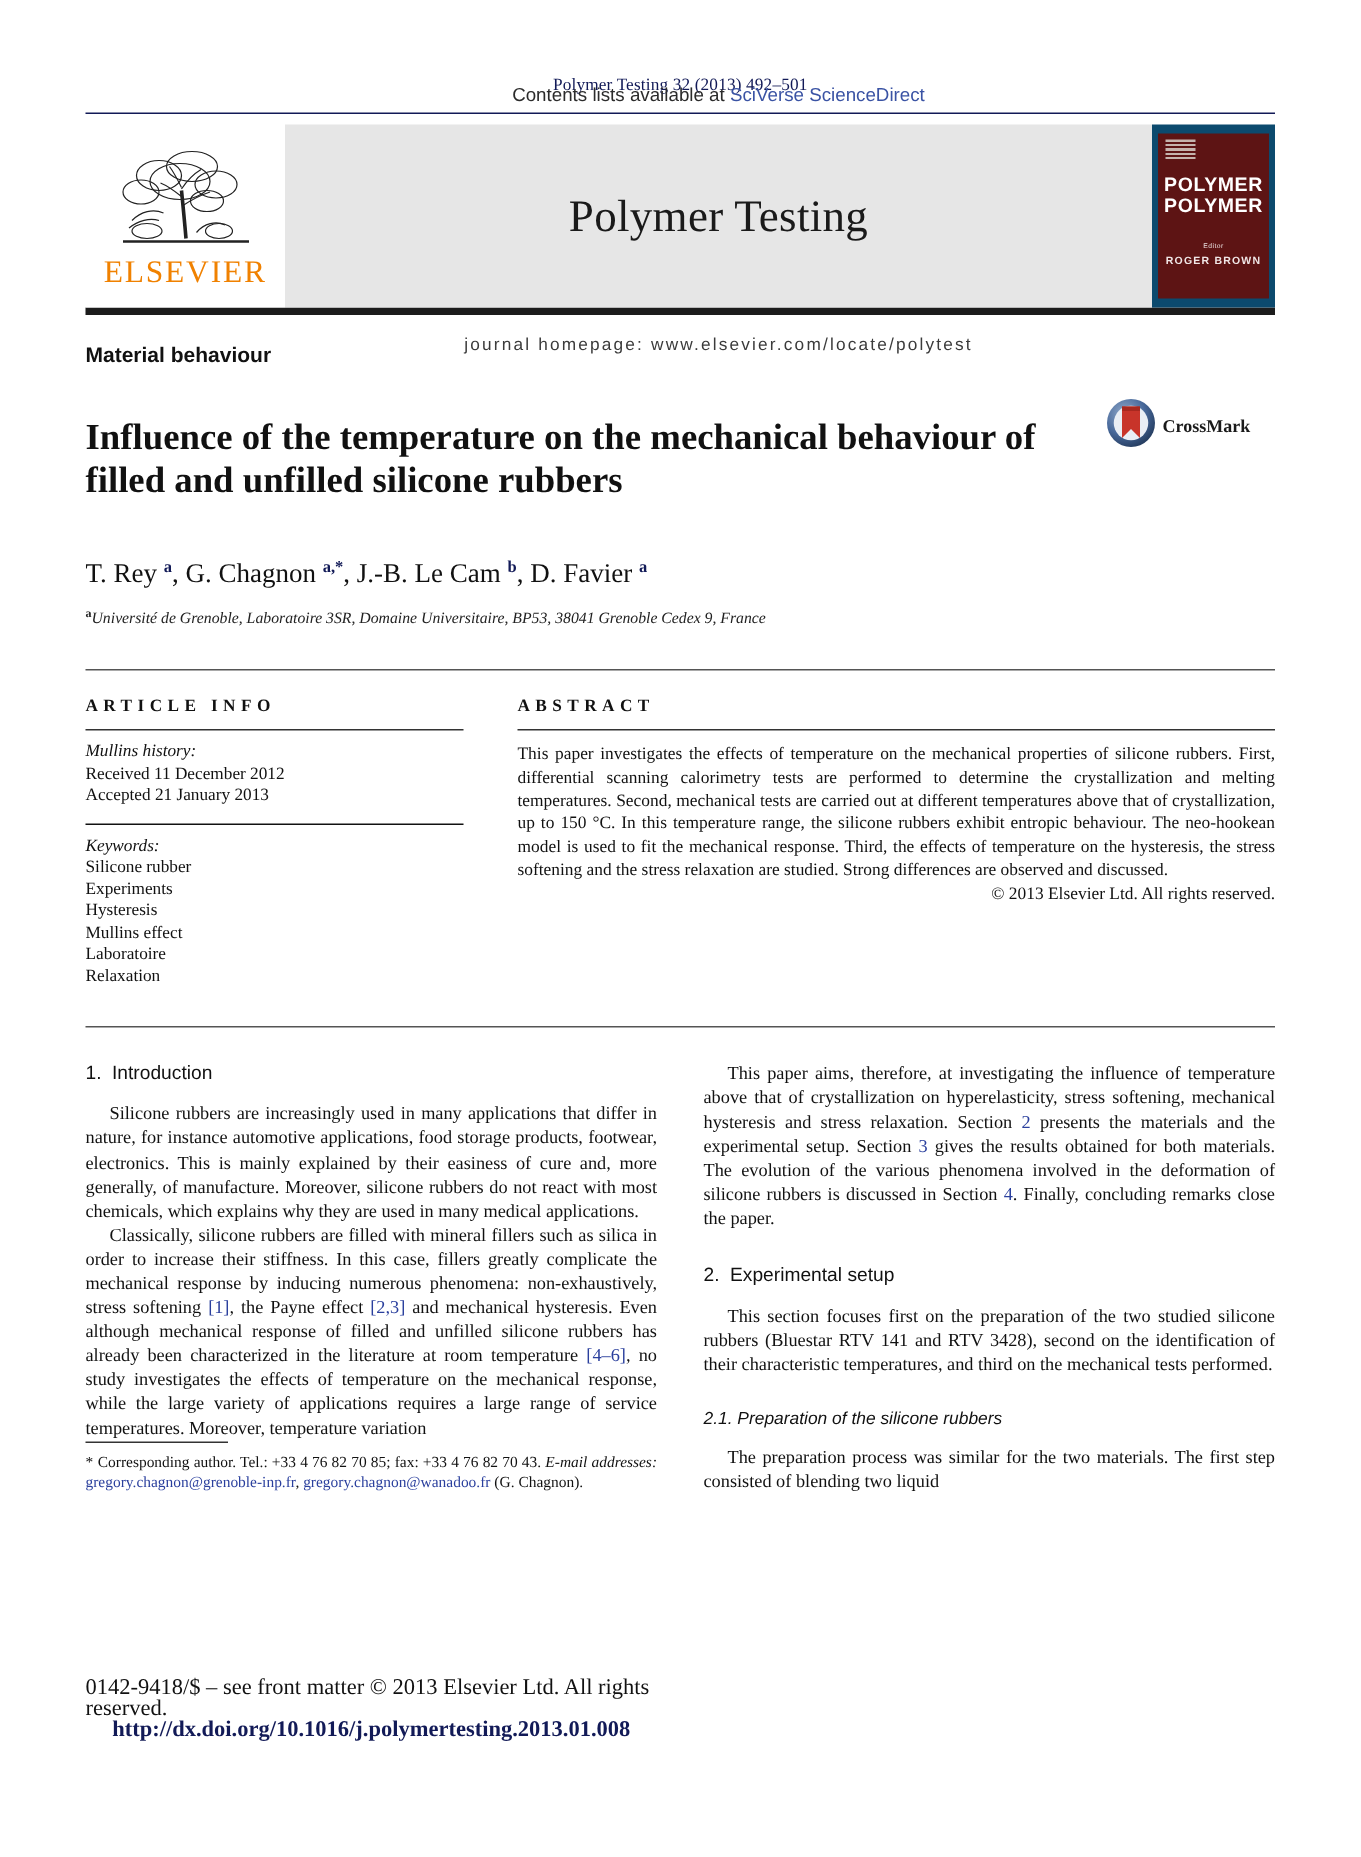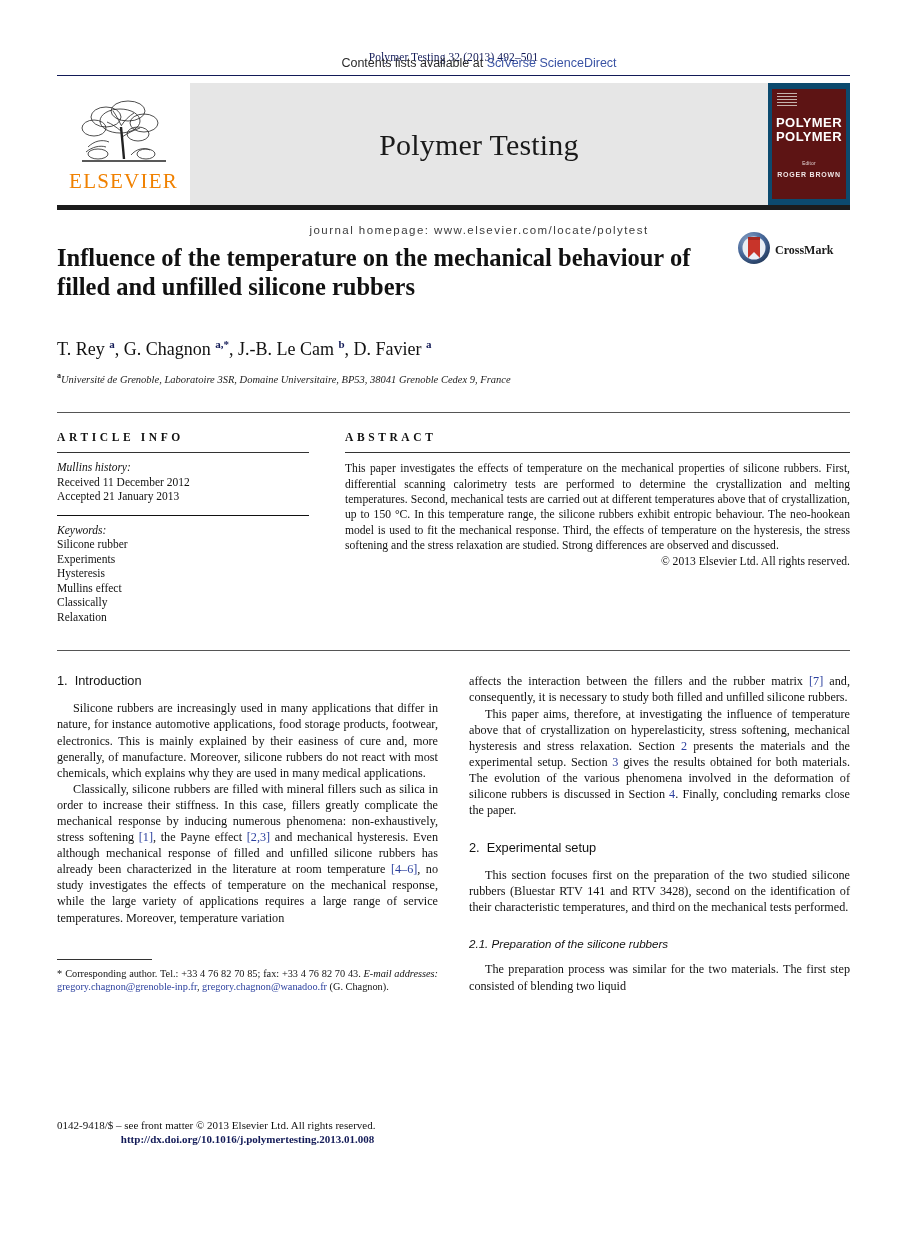--- a/index.html
+++ b/index.html
@@ -312,21 +312,21 @@
   .footnote .lbl { font-style: italic; }
   .mail { color: #2a3f9d; }
 
   
   .pagefoot {
     position: absolute;
     left: 57px;
     top: 1118px;
     width: 381px;
     font-family: "Liberation Serif", serif;
-    font-size: 11px;
+    font-size: 15px;
     line-height: 14px;
     color: #111;
   }
   .doi { color: #121a57; font-weight: bold; text-align: center; }
 </style>
 </head>
 <body>
 
 <div class="page">
 
@@ -377,20 +377,21 @@
           <div>POLYMER</div>
           <div>POLYMER</div>
         </div>
         <div class="cover-ed">Editor</div>
         <div class="cover-editor">ROGER BROWN</div>
       </div>
     </div>
   </div>
   <div class="masthead-rule"></div>
 
+  <div class="section-label">Material behaviour</div>
 
   <div class="title-row">
     <h1 class="title">Influence of the temperature on the mechanical behaviour of filled and unfilled silicone rubbers</h1>
     <div class="crossmark">
       <span>
         <svg width="34" height="34" viewBox="0 0 34 34" aria-hidden="true">
           <defs>
             <radialGradient id="cmg" cx="35%" cy="30%" r="80%">
               <stop offset="0%" stop-color="#8fa8c9"></stop>
               <stop offset="55%" stop-color="#47689a"></stop>
@@ -427,21 +428,21 @@
         <div>Received 11 December 2012</div>
         <div>Accepted 21 January 2013</div>
       </div>
       <div class="thick-rule"></div>
       <div class="keywords">
         <div class="it">Keywords:</div>
         <div>Silicone rubber</div>
         <div>Experiments</div>
         <div>Hysteresis</div>
         <div>Mullins effect</div>
-        <div>Classically</div>
+        <div>Laboratoire</div>
         <div>Relaxation</div>
       </div>
     </div>
 
     <div class="col-gap"></div>
 
     <div class="col-abs">
       <div class="head-spaced">ABSTRACT</div>
       <div class="thin-rule"></div>
       <div class="abstract">This paper investigates the effects of temperature on the mechanical properties of silicone rubbers. First, differential scanning calorimetry tests are performed to determine the crystallization and melting temperatures. Second, mechanical tests are carried out at different temperatures above that of crystallization, up to 150 °C. In this temperature range, the silicone rubbers exhibit entropic behaviour. The neo-hookean model is used to fit the mechanical response. Third, the effects of temperature on the hysteresis, the stress softening and the stress relaxation are studied. Strong differences are observed and discussed.</div>
@@ -466,21 +467,20 @@
           <span class="star">*</span><span>Corresponding author. Tel.: +33 4 76 82 70 85; fax: +33 4 76 82 70 43.</span>
           <span class="lbl">E-mail addresses:</span>
           <span class="mail">gregory.chagnon@grenoble-inp.fr</span><span>, </span><span class="mail">gregory.chagnon@wanadoo.fr</span><span> (G. Chagnon).</span>
         </div>
       </div>
     </div>
 
     <div class="bgap"></div>
 
     <div class="bcol">
-      <p class="para" style="text-indent:0"><span>affects the interaction between the fillers and the rubber matrix </span><span class="ref">[7]</span><span> and, consequently, it is necessary to study both filled and unfilled silicone rubbers.</span></p>
       <p class="para"><span>This paper aims, therefore, at investigating the influence of temperature above that of crystallization on hyperelasticity, stress softening, mechanical hysteresis and stress relaxation. Section </span><span class="ref">2</span><span> presents the materials and the experimental setup. Section </span><span class="ref">3</span><span> gives the results obtained for both materials. The evolution of the various phenomena involved in the deformation of silicone rubbers is discussed in Section </span><span class="ref">4</span><span>. Finally, concluding remarks close the paper.</span></p>
 
       <h2 class="sec" style="margin-top:22px">
         <span class="num">2.</span><span>Experimental setup</span>
       </h2>
       <p class="para">This section focuses first on the preparation of the two studied silicone rubbers (Bluestar RTV 141 and RTV 3428), second on the identification of their characteristic temperatures, and third on the mechanical tests performed.</p>
 
       <h3 class="subsec">2.1. Preparation of the silicone rubbers</h3>
       <p class="para">The preparation process was similar for the two materials. The first step consisted of blending two liquid</p>
     </div>

